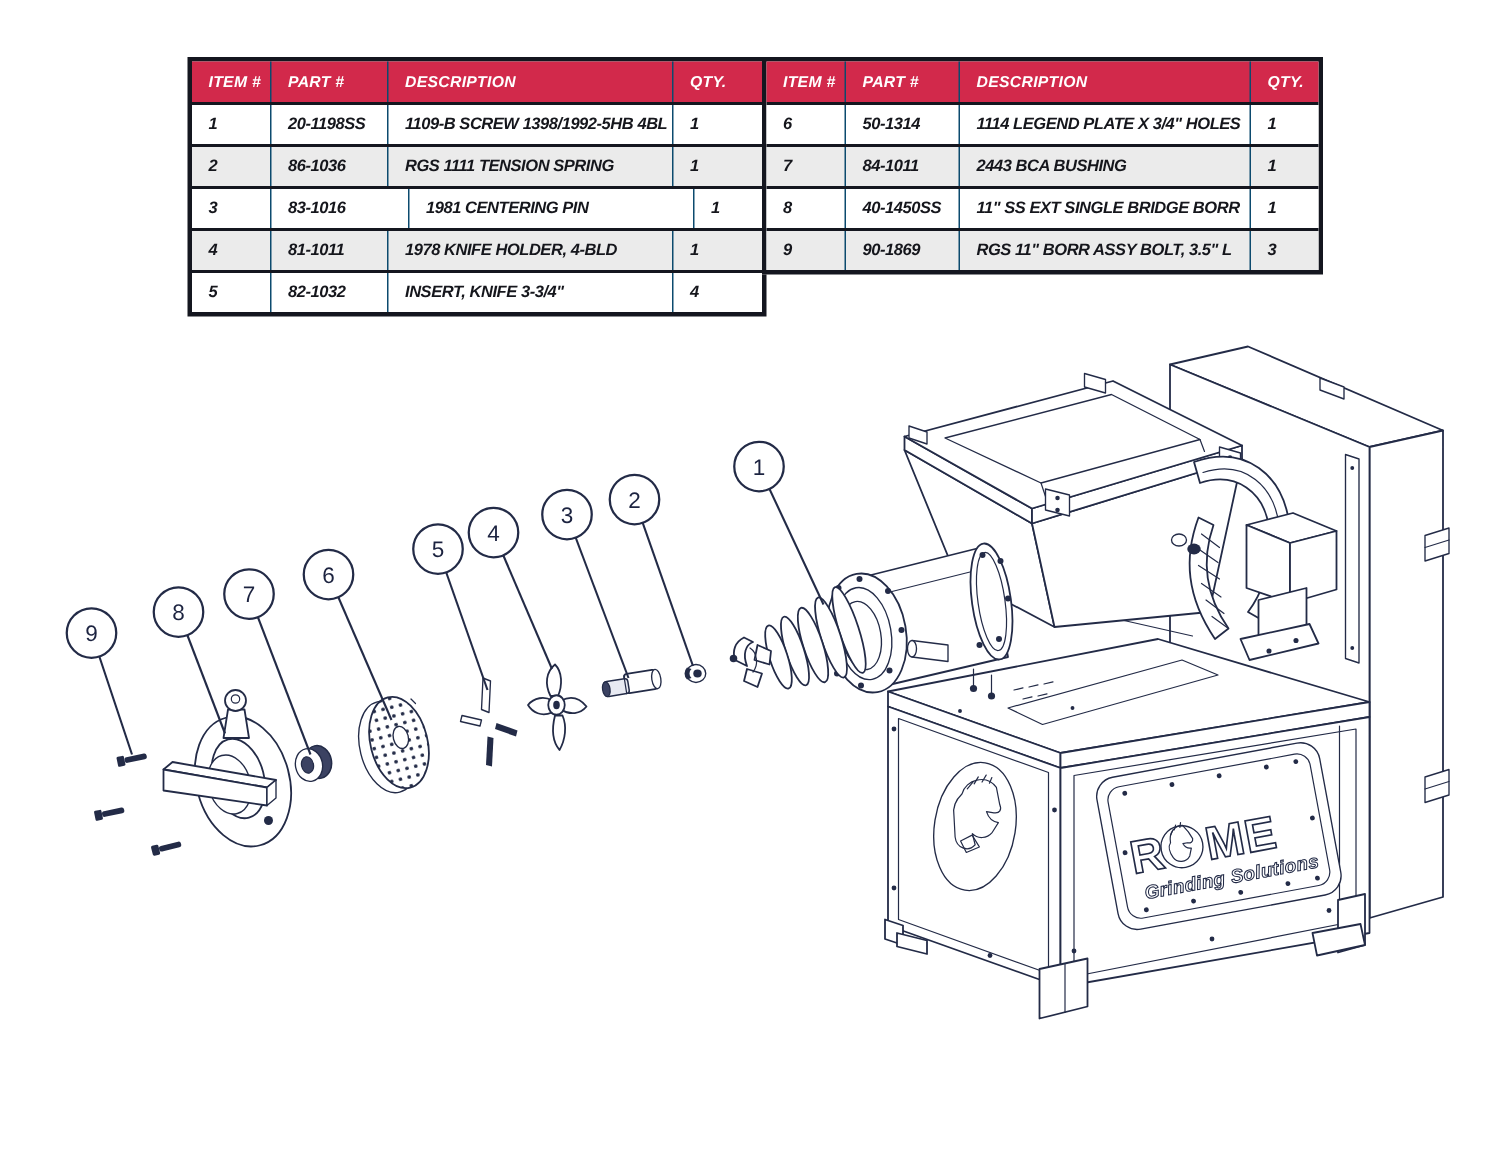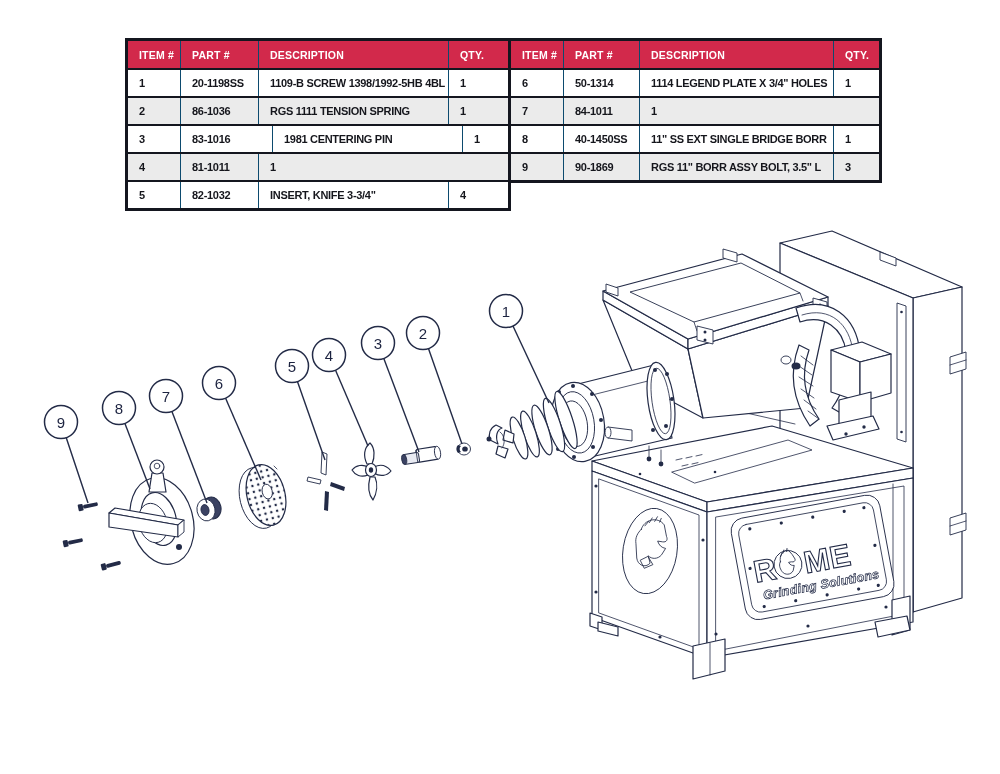--- a/index.html
+++ b/index.html
@@ -7,21 +7,21 @@
     width:1000px;height:774px;position:relative;overflow:hidden;
     background:#ffffff;
     font-family:"Liberation Sans", sans-serif;
   }
   
   .ptable{
     position:absolute;
     border:3px solid #14161f;
     background:#fff;
   }
-  .trow{display:flex;height:26px;border-top:2px solid #14161f;background:#fff;}
+  .trow{display:flex;height:26px;border-top:2px solid #14161f;background:#fff;font-style:italic;}
   .trow.hdr{height:27px;border-top:none;background:#d2294b;}
   .trow.alt{background:#ebebeb;}
   .cell{
     display:flex;align-items:center;box-sizing:border-box;
     padding-left:11px;border-left:1px solid #0c4a6e;
     font-size:11px;font-weight:700;color:#15161c;letter-spacing:-0.3px;
     white-space:nowrap;overflow:hidden;
   }
   .cell:first-child{border-left:none;}
   .hdr .cell{color:#ffffff;font-size:10.5px;letter-spacing:0.2px;}
@@ -364,20 +364,21 @@
   </div>
   <div class="trow">
     <div class="cell" style="width:52px">3</div>
     <div class="cell" style="width:92px">83-1016</div>
     <div class="cell" style="width:190px">1981 CENTERING PIN</div>
     <div class="cell" style="width:46px">1</div>
   </div>
   <div class="trow alt">
     <div class="cell" style="width:52px">4</div>
     <div class="cell" style="width:78px">81-1011</div>
+    <div class="cell" style="width:190px">1978 KNIFE HOLDER, 4-BLD</div>
     <div class="cell" style="width:46px">1</div>
   </div>
   <div class="trow">
     <div class="cell" style="width:52px">5</div>
     <div class="cell" style="width:78px">82-1032</div>
     <div class="cell" style="width:190px">INSERT, KNIFE 3-3/4"</div>
     <div class="cell" style="width:46px">4</div>
   </div>
 </div>
 
@@ -390,20 +391,21 @@
   </div>
   <div class="trow">
     <div class="cell" style="width:52px">6</div>
     <div class="cell" style="width:76px">50-1314</div>
     <div class="cell" style="width:194px">1114 LEGEND PLATE X 3/4" HOLES</div>
     <div class="cell" style="width:46px">1</div>
   </div>
   <div class="trow alt">
     <div class="cell" style="width:52px">7</div>
     <div class="cell" style="width:76px">84-1011</div>
+    <div class="cell" style="width:194px">2443 BCA BUSHING</div>
     <div class="cell" style="width:46px">1</div>
   </div>
   <div class="trow">
     <div class="cell" style="width:52px">8</div>
     <div class="cell" style="width:76px">40-1450SS</div>
     <div class="cell" style="width:194px">11" SS EXT SINGLE BRIDGE BORR</div>
     <div class="cell" style="width:46px">1</div>
   </div>
   <div class="trow alt">
     <div class="cell" style="width:52px">9</div>

